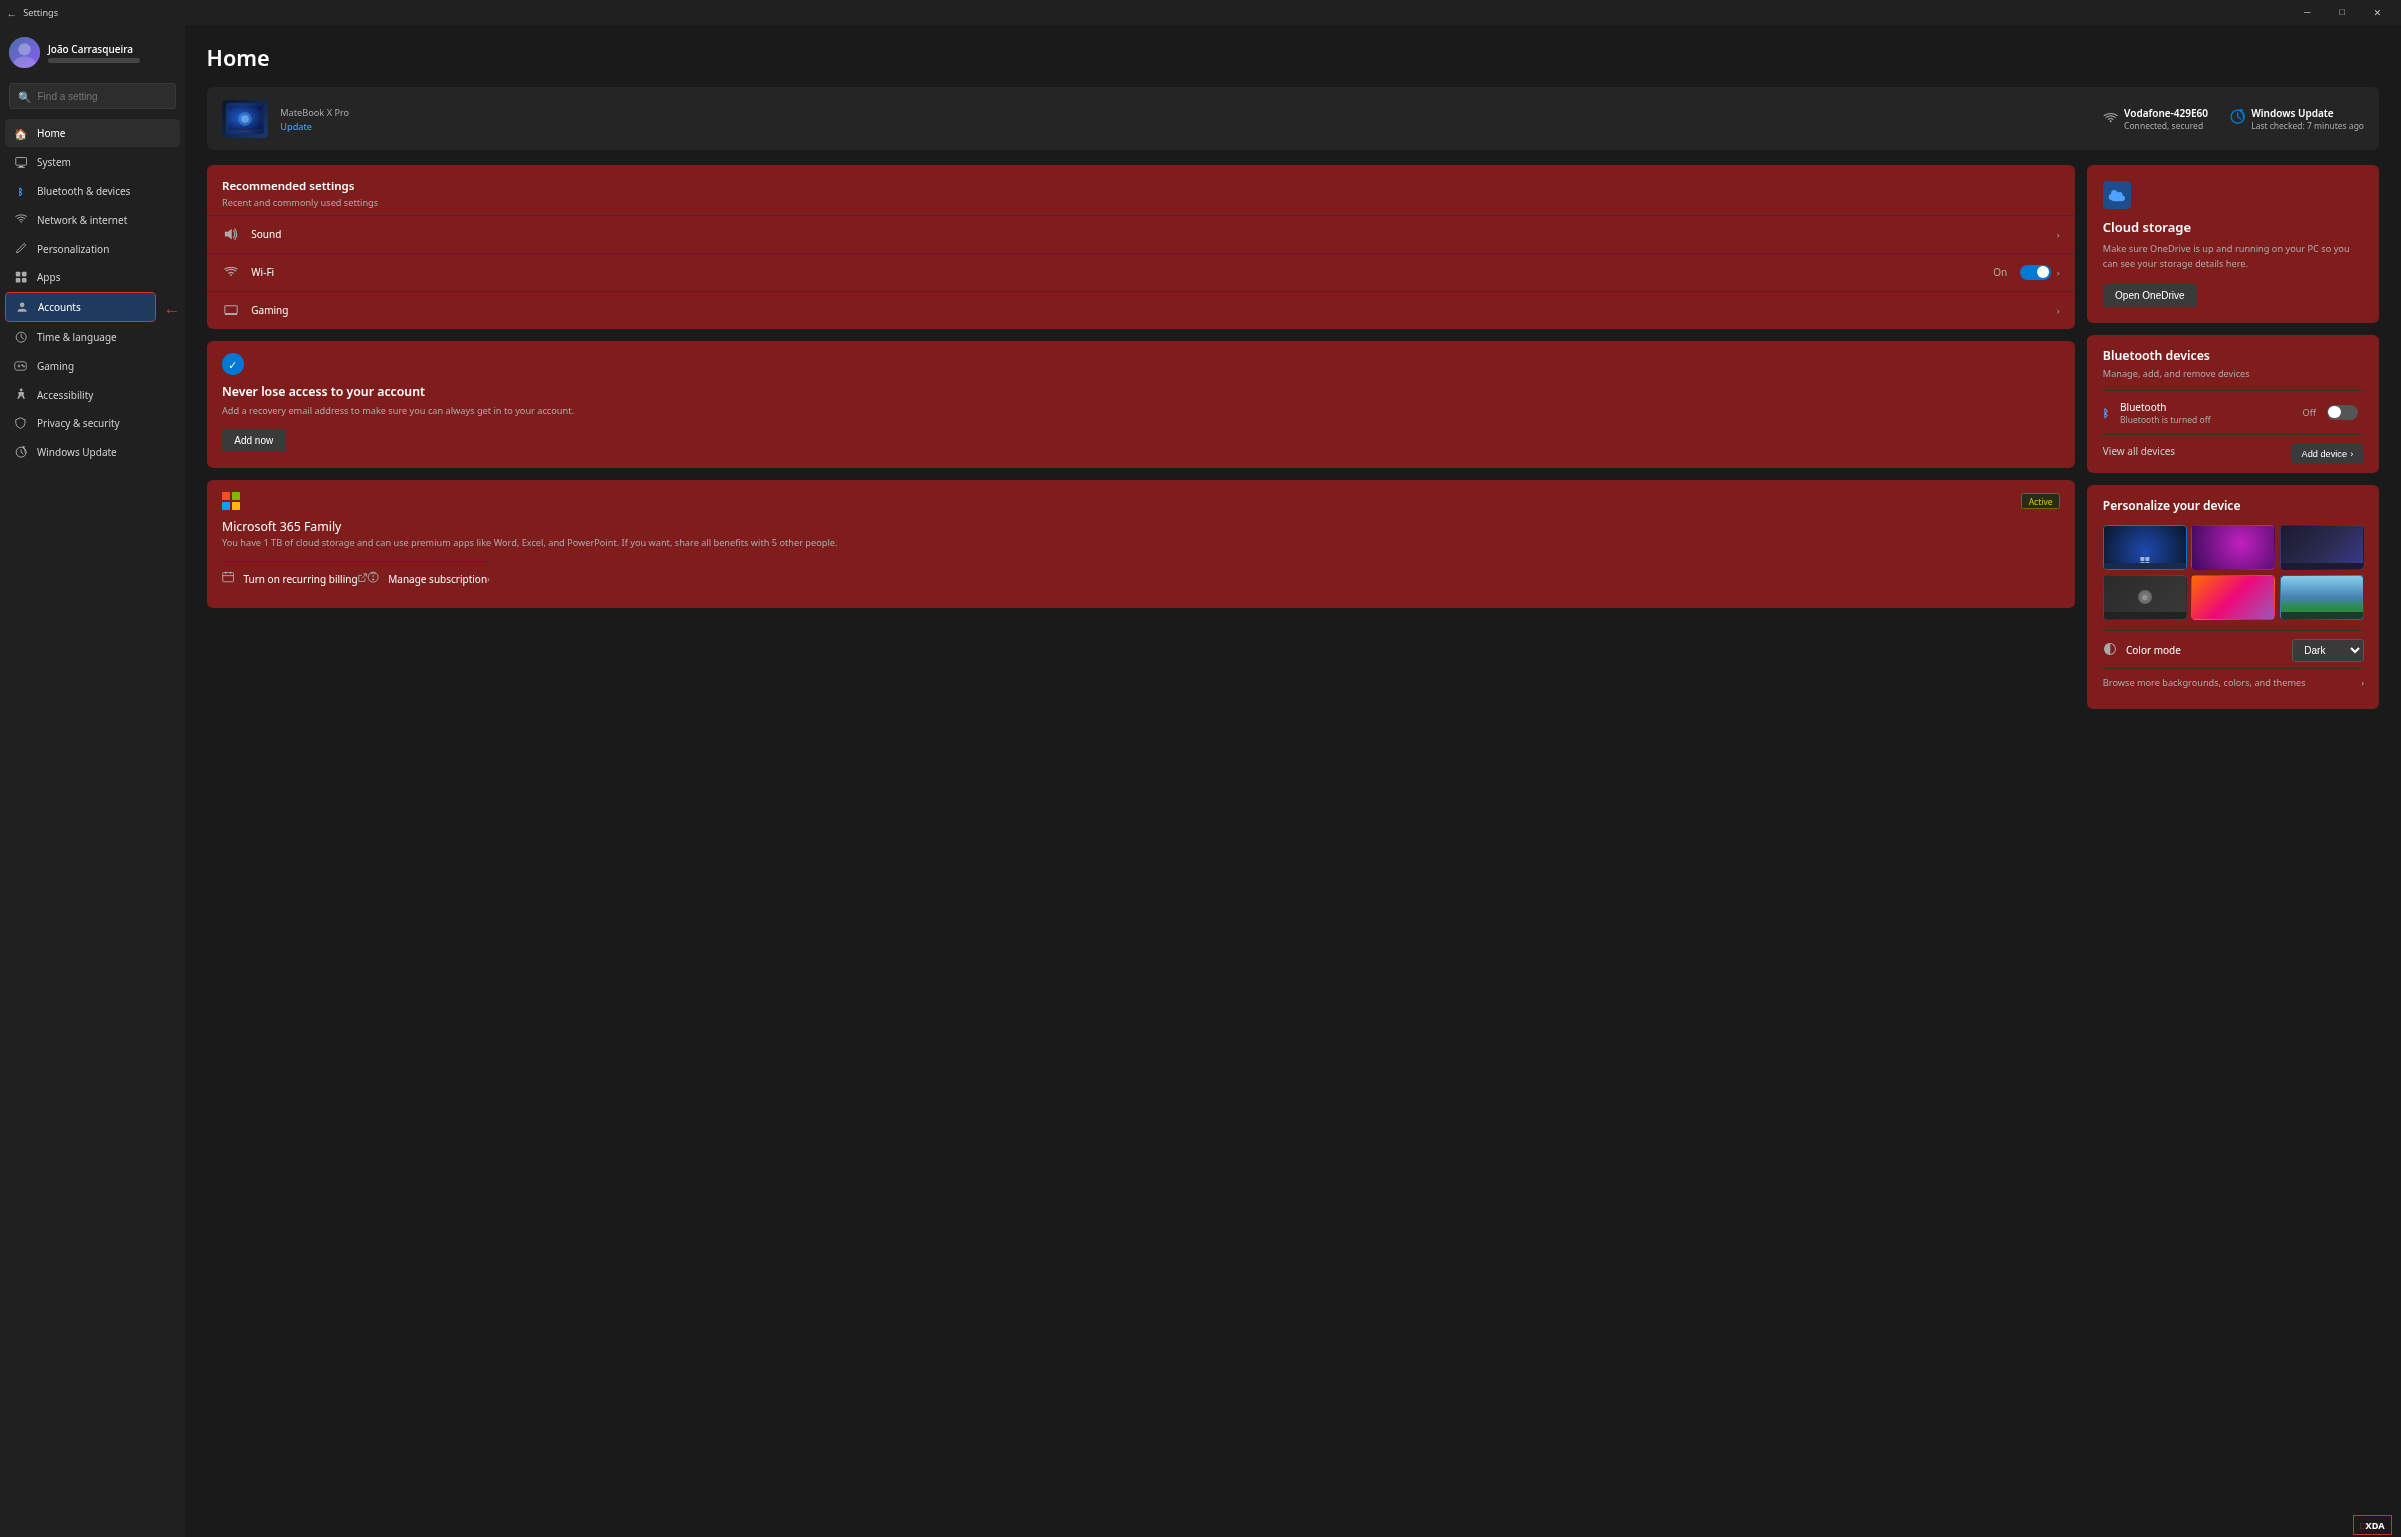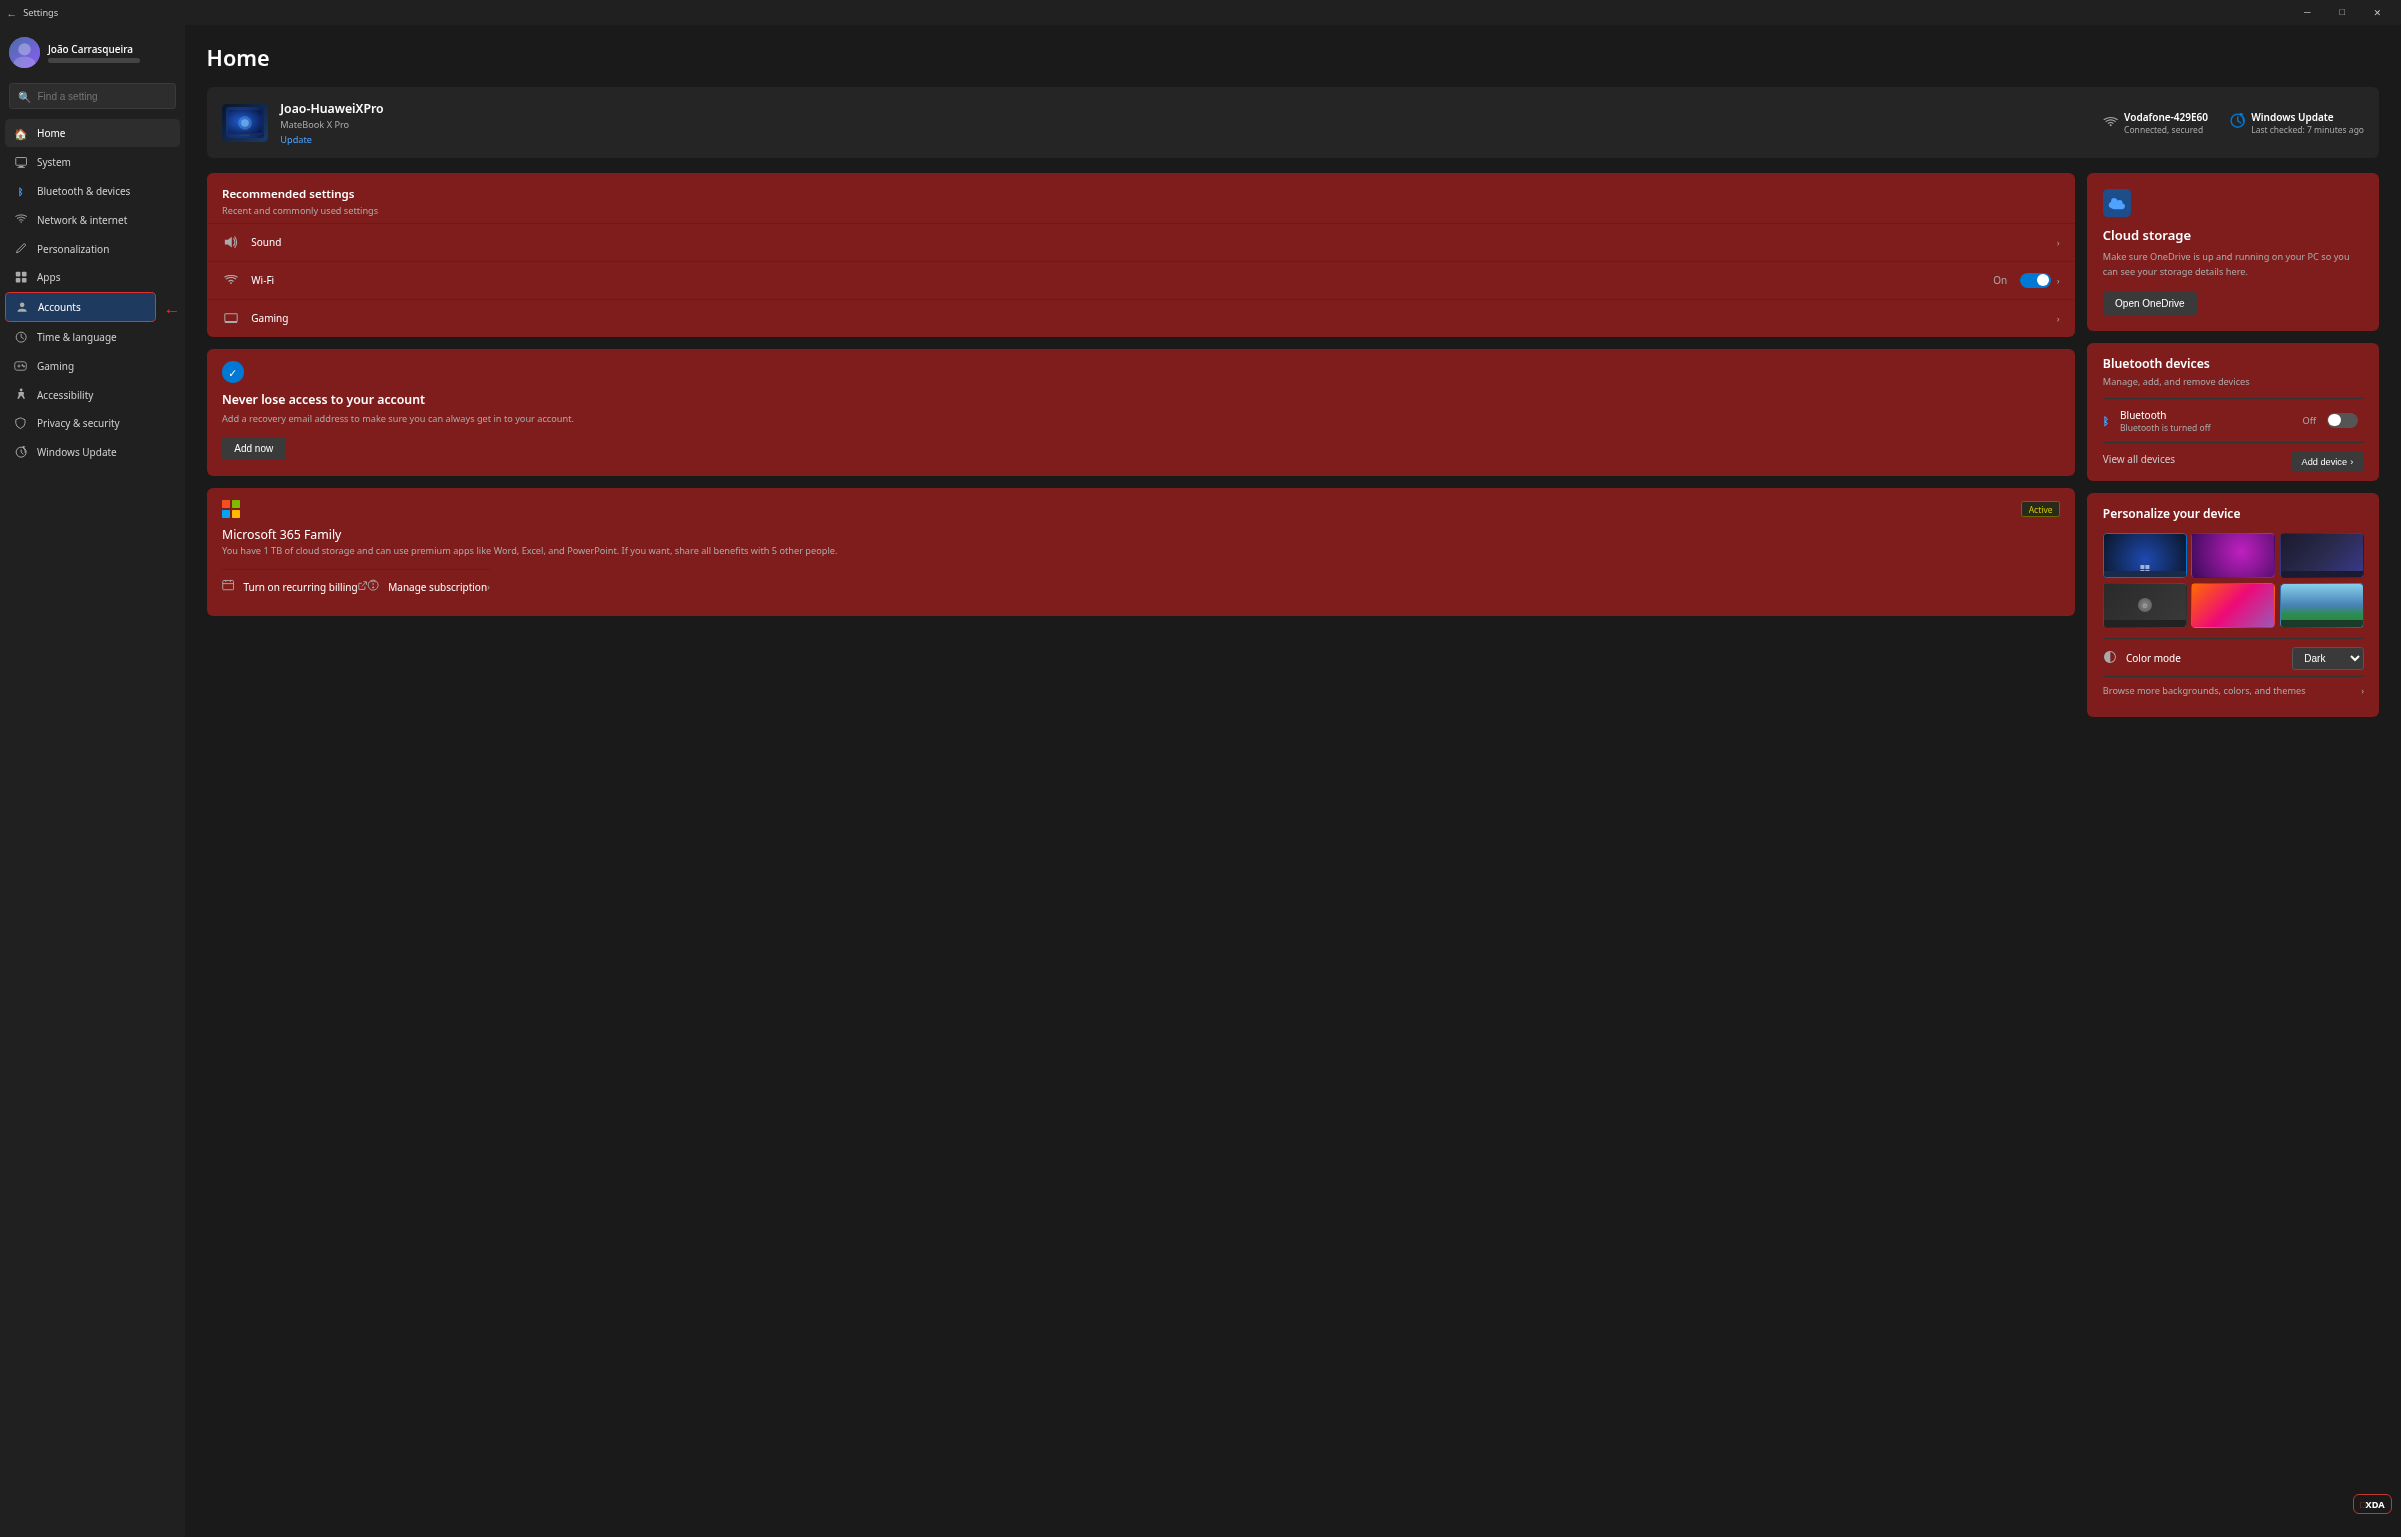--- a/index.html
+++ b/index.html
@@ -485,29 +485,29 @@
       display: grid;
       grid-template-columns: 1fr 1fr;
       gap: 0.8px;
       width: 9.2px;
       height: 9.2px;
     }
     .wp-windows-logo div { background: rgba(255,255,255,0.6); border-radius: 0.4px; }
 
     .xda-watermark {
       position: fixed;
-      bottom: 23px;
+      bottom: 2px;
       right: 9.2px;
       background: #1a1a1a;
       border: 1.5px solid #c0392b;
       color: #fff;
       font-size: 9.2px;
       font-weight: bold;
       padding: 2.3px 6.2px;
-      border-radius: 6px;
+      border-radius: 0;
       z-index: 999;
     }
     .xda-x { color: #c0392b; }
   </style>
 </head>
 <body>
 
 <div class="titlebar">
   <div class="titlebar-left">
     <span style="cursor:pointer; color:#aaa; font-size:10.8px;">←</span>
@@ -679,21 +679,20 @@
             </defs>
             <rect width="44" height="30" rx="2" fill="url(#wingrad)"></rect>
             <ellipse cx="22" cy="17" rx="9" ry="9" fill="rgba(100,180,255,0.35)"></ellipse>
             <ellipse cx="22" cy="17" rx="5" ry="5" fill="rgba(150,210,255,0.5)"></ellipse>
             <rect x="0" y="30" width="44" height="2" fill="#1a2a5a"></rect>
             <rect x="16" y="32" width="12" height="2" fill="#2a3a6a"></rect>
           </svg>
         </div>
       </div>
       <div class="device-info">
-        <div class="device-name">Joao-HuaweiXPro</div>
         <div class="device-model">MateBook X Pro</div>
         <div class="device-rename">Update</div>
       </div>
       <div class="device-status-items">
         <div class="device-status-item">
           <span class="status-icon">
             <svg width="15.4" height="12.3" viewBox="0 0 20 16" fill="#aaa">
               <path d="M10 12 L10 12" stroke="#aaa" stroke-width="2.5" stroke-linecap="round"></path>
               <path d="M7 9.5 Q10 7.5 13 9.5" stroke="#aaa" stroke-width="1.5" fill="none" stroke-linecap="round"></path>
               <path d="M4 7 Q10 3 16 7" stroke="#aaa" stroke-width="1.5" fill="none" stroke-linecap="round"></path>

